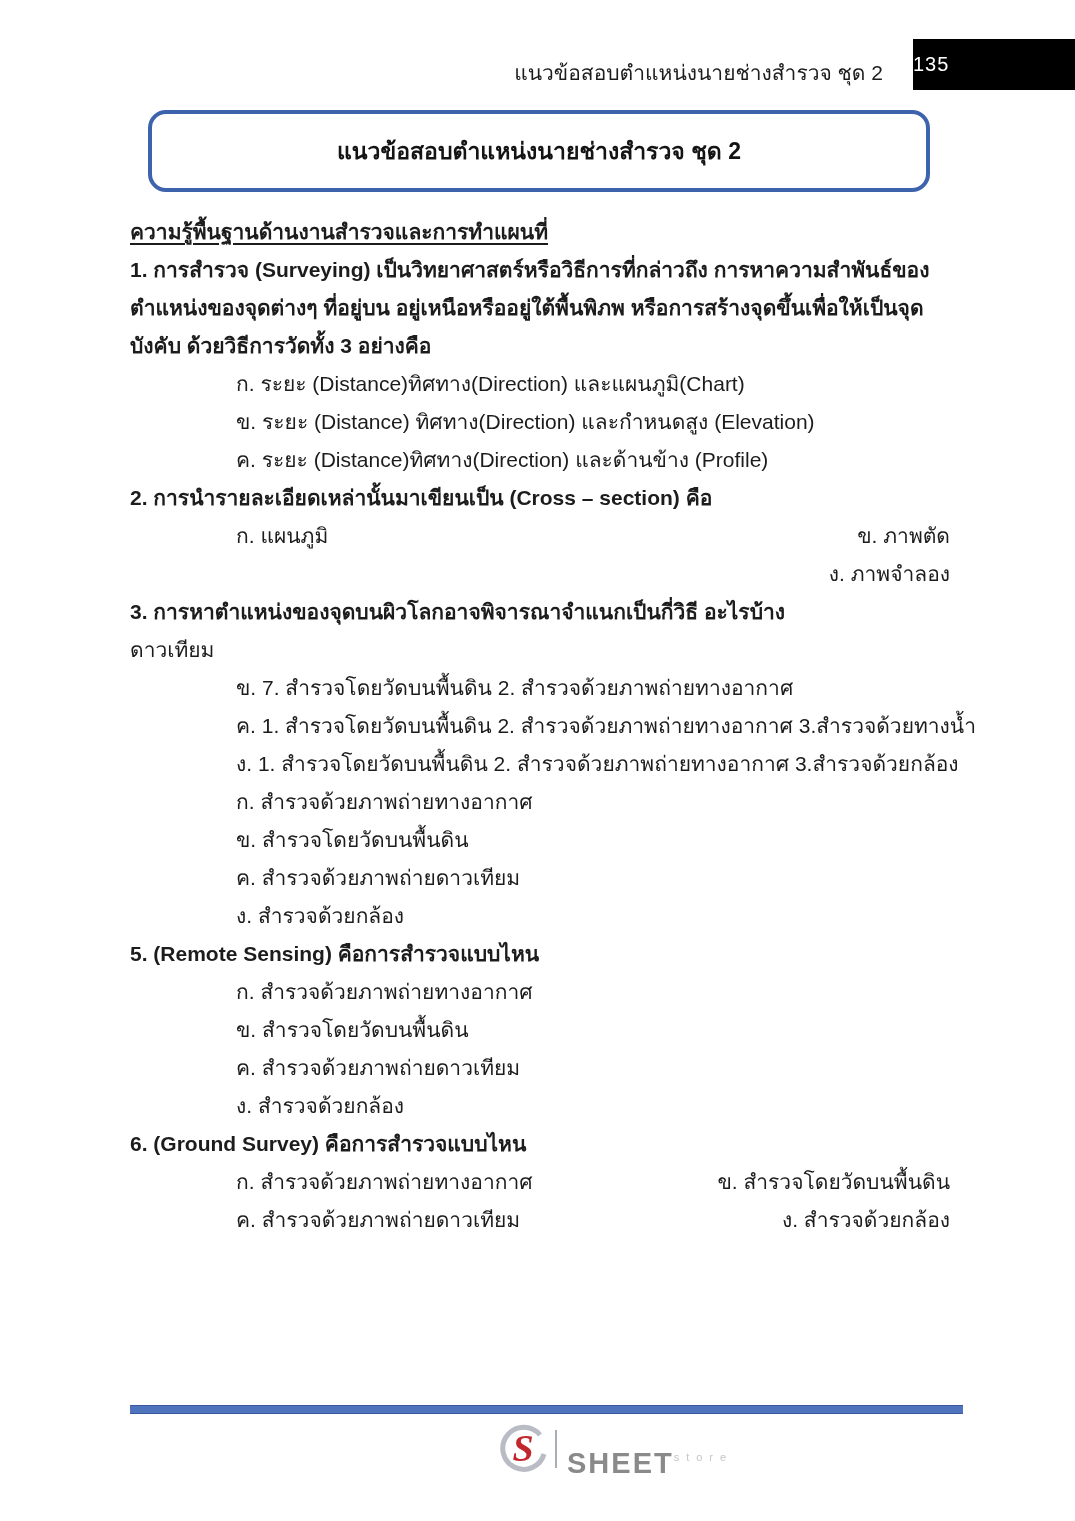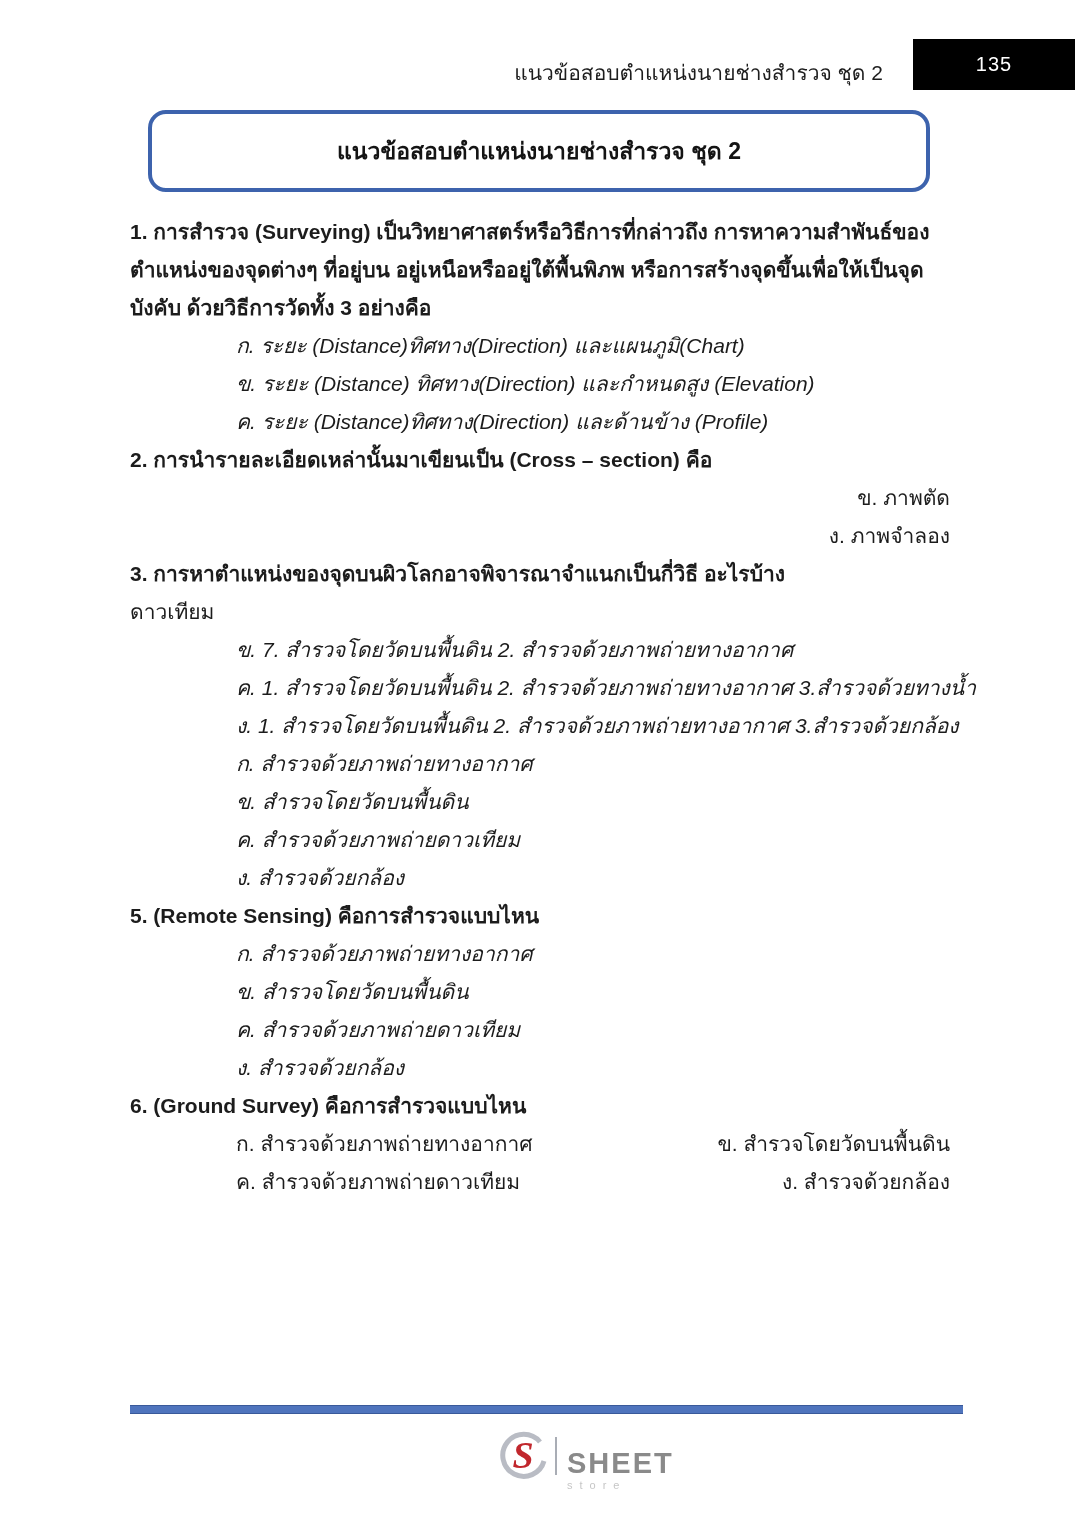--- a/index.html
+++ b/index.html
@@ -12,21 +12,21 @@
     color:#1c1c1c;
   }
   
   .header-title{
     position:absolute;top:56px;right:192px;
     font-size:21px;color:#1c1c1c;white-space:nowrap;
   }
   .page-number-box{
     position:absolute;top:39px;right:0;width:162px;height:51px;
     background:#000000;color:#ffffff;
-    display:flex;align-items:center;justify-content:center;
+    display:flex;align-items:center;
     font-size:20px;letter-spacing:1px;
   }
   
   .title-box{
     position:absolute;left:148px;top:110px;width:774px;height:74px;
     border:4px solid #3d63ad;border-radius:18px;
     display:flex;align-items:center;justify-content:center;
     background:#ffffff;
   }
   .title-box .title-text{font-size:23px;font-weight:bold;color:#141414;}
@@ -35,41 +35,41 @@
     position:absolute;left:130px;top:213px;width:820px;
     font-size:21px;line-height:38px;color:#1c1c1c;
   }
   .section-heading{
     font-weight:bold;
     text-decoration:underline;
     text-decoration-thickness:2px;
     text-underline-offset:4px;
   }
   .stem-line{font-weight:bold;}
-  .choice-line{text-indent:106px;white-space:nowrap;font-style:italic;}
+  .choice-line{text-indent:106px;white-space:nowrap;}
   .cont-line{text-indent:0;}
   .choice-pair{display:flex;}
   .choice-pair .pair-left{width:488px;box-sizing:border-box;padding-left:106px;}
   .choice-pair .pair-right{flex:1;text-align:right;}
   
   .footer-bar{
     position:absolute;left:130px;top:1405px;width:833px;height:7px;
     background:#4f74bd;
     border-top:1px solid #39599a;border-bottom:1px solid #39599a;
   }
   .footer-logo{
     position:absolute;left:497px;top:1421px;
     display:flex;align-items:center;
   }
   .logo-s{width:52px;height:52px;display:block;}
   .logo-divider{
     width:2px;height:38px;background:#a9adb5;
     margin:0 10px 0 6px;
   }
-  .logo-text{display:flex;flex-direction:column;justify-content:center;margin-top:28px;}
+  .logo-text{display:flex;flex-direction:row;justify-content:center;margin-top:28px;}
   .logo-title{
     font-size:29px;font-weight:bold;color:#8a8a8a;
     letter-spacing:2px;line-height:28px;
   }
   .logo-subtitle{
     font-size:11px;color:#c6c6c6;letter-spacing:7px;line-height:12px;margin-top:2px;
   }
 </style>
 </head>
 <body>
@@ -80,32 +80,34 @@
 
   <div class="page-number-box">
     <span>135</span>
   </div>
 
   <div class="title-box">
     <span class="title-text">แนวข้อสอบตำแหน่งนายช่างสำรวจ ชุด 2</span>
   </div>
 
   <div class="content">
+    <div class="section-heading">ความรู้พื้นฐานด้านงานสำรวจและการทำแผนที่</div>
     <div id="questions">
         <div>
           <div class="stem-line">1. การสำรวจ (Surveying) เป็นวิทยาศาสตร์หรือวิธีการที่กล่าวถึง การหาความสำพันธ์ของ</div>
           <div class="stem-line">ตำแหน่งของจุดต่างๆ ที่อยู่บน อยู่เหนือหรืออยู่ใต้พื้นพิภพ หรือการสร้างจุดขึ้นเพื่อให้เป็นจุด</div>
           <div class="stem-line">บังคับ ด้วยวิธีการวัดทั้ง 3 อย่างคือ</div>
           <div class="choice-line">ก. ระยะ (Distance)ทิศทาง(Direction) และแผนภูมิ(Chart)</div>
           <div class="choice-line">ข. ระยะ (Distance) ทิศทาง(Direction) และกำหนดสูง (Elevation)</div>
           <div class="choice-line">ค. ระยะ (Distance)ทิศทาง(Direction) และด้านข้าง (Profile)</div>
         </div>
         <div>
           <div class="stem-line">2. การนำรายละเอียดเหล่านั้นมาเขียนเป็น  (Cross – section) คือ</div>
           <div class="choice-pair">
+            <span class="pair-left">ก. แผนภูมิ</span>
             <span class="pair-right">ข. ภาพตัด</span>
           </div>
           <div class="choice-pair">
             <span class="pair-right">ง. ภาพจำลอง</span>
           </div>
         </div>
         <div>
           <div class="stem-line">3. การหาตำแหน่งของจุดบนผิวโลกอาจพิจารณาจำแนกเป็นกี่วิธี อะไรบ้าง</div>
           <div class="cont-line">ดาวเทียม</div>
           <div class="choice-line">ข. 7. สำรวจโดยวัดบนพื้นดิน 2. สำรวจด้วยภาพถ่ายทางอากาศ</div>

